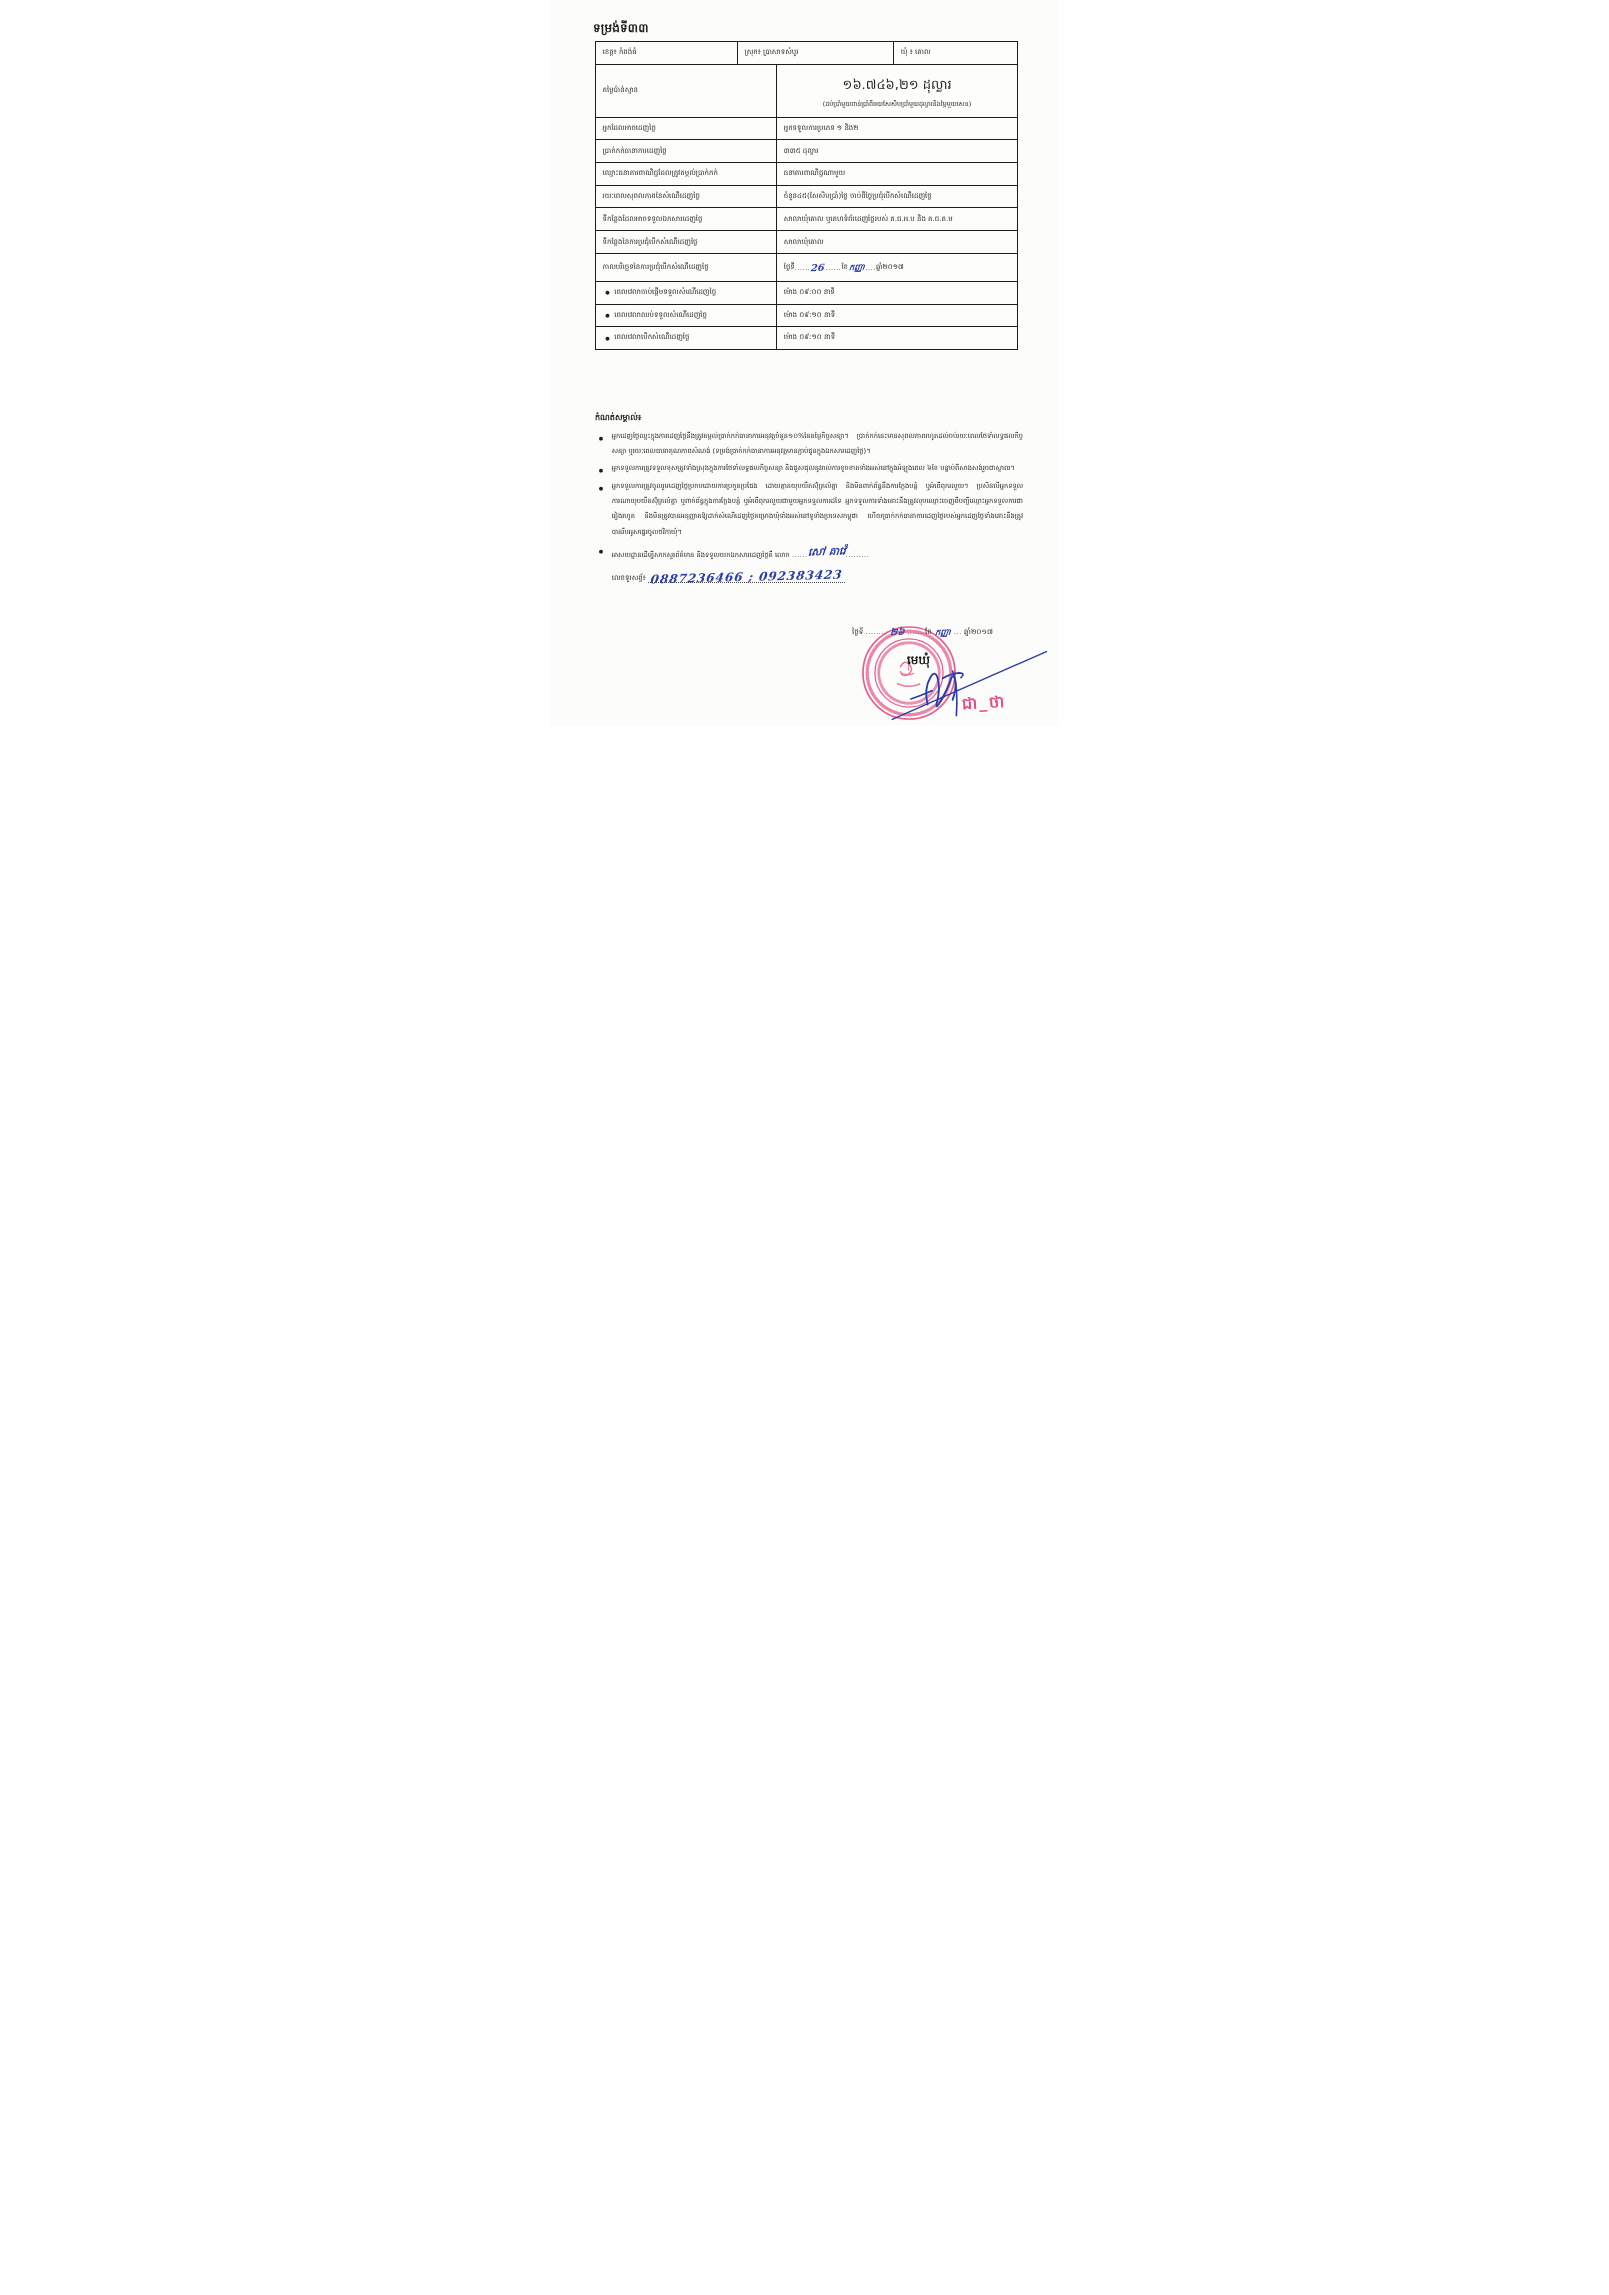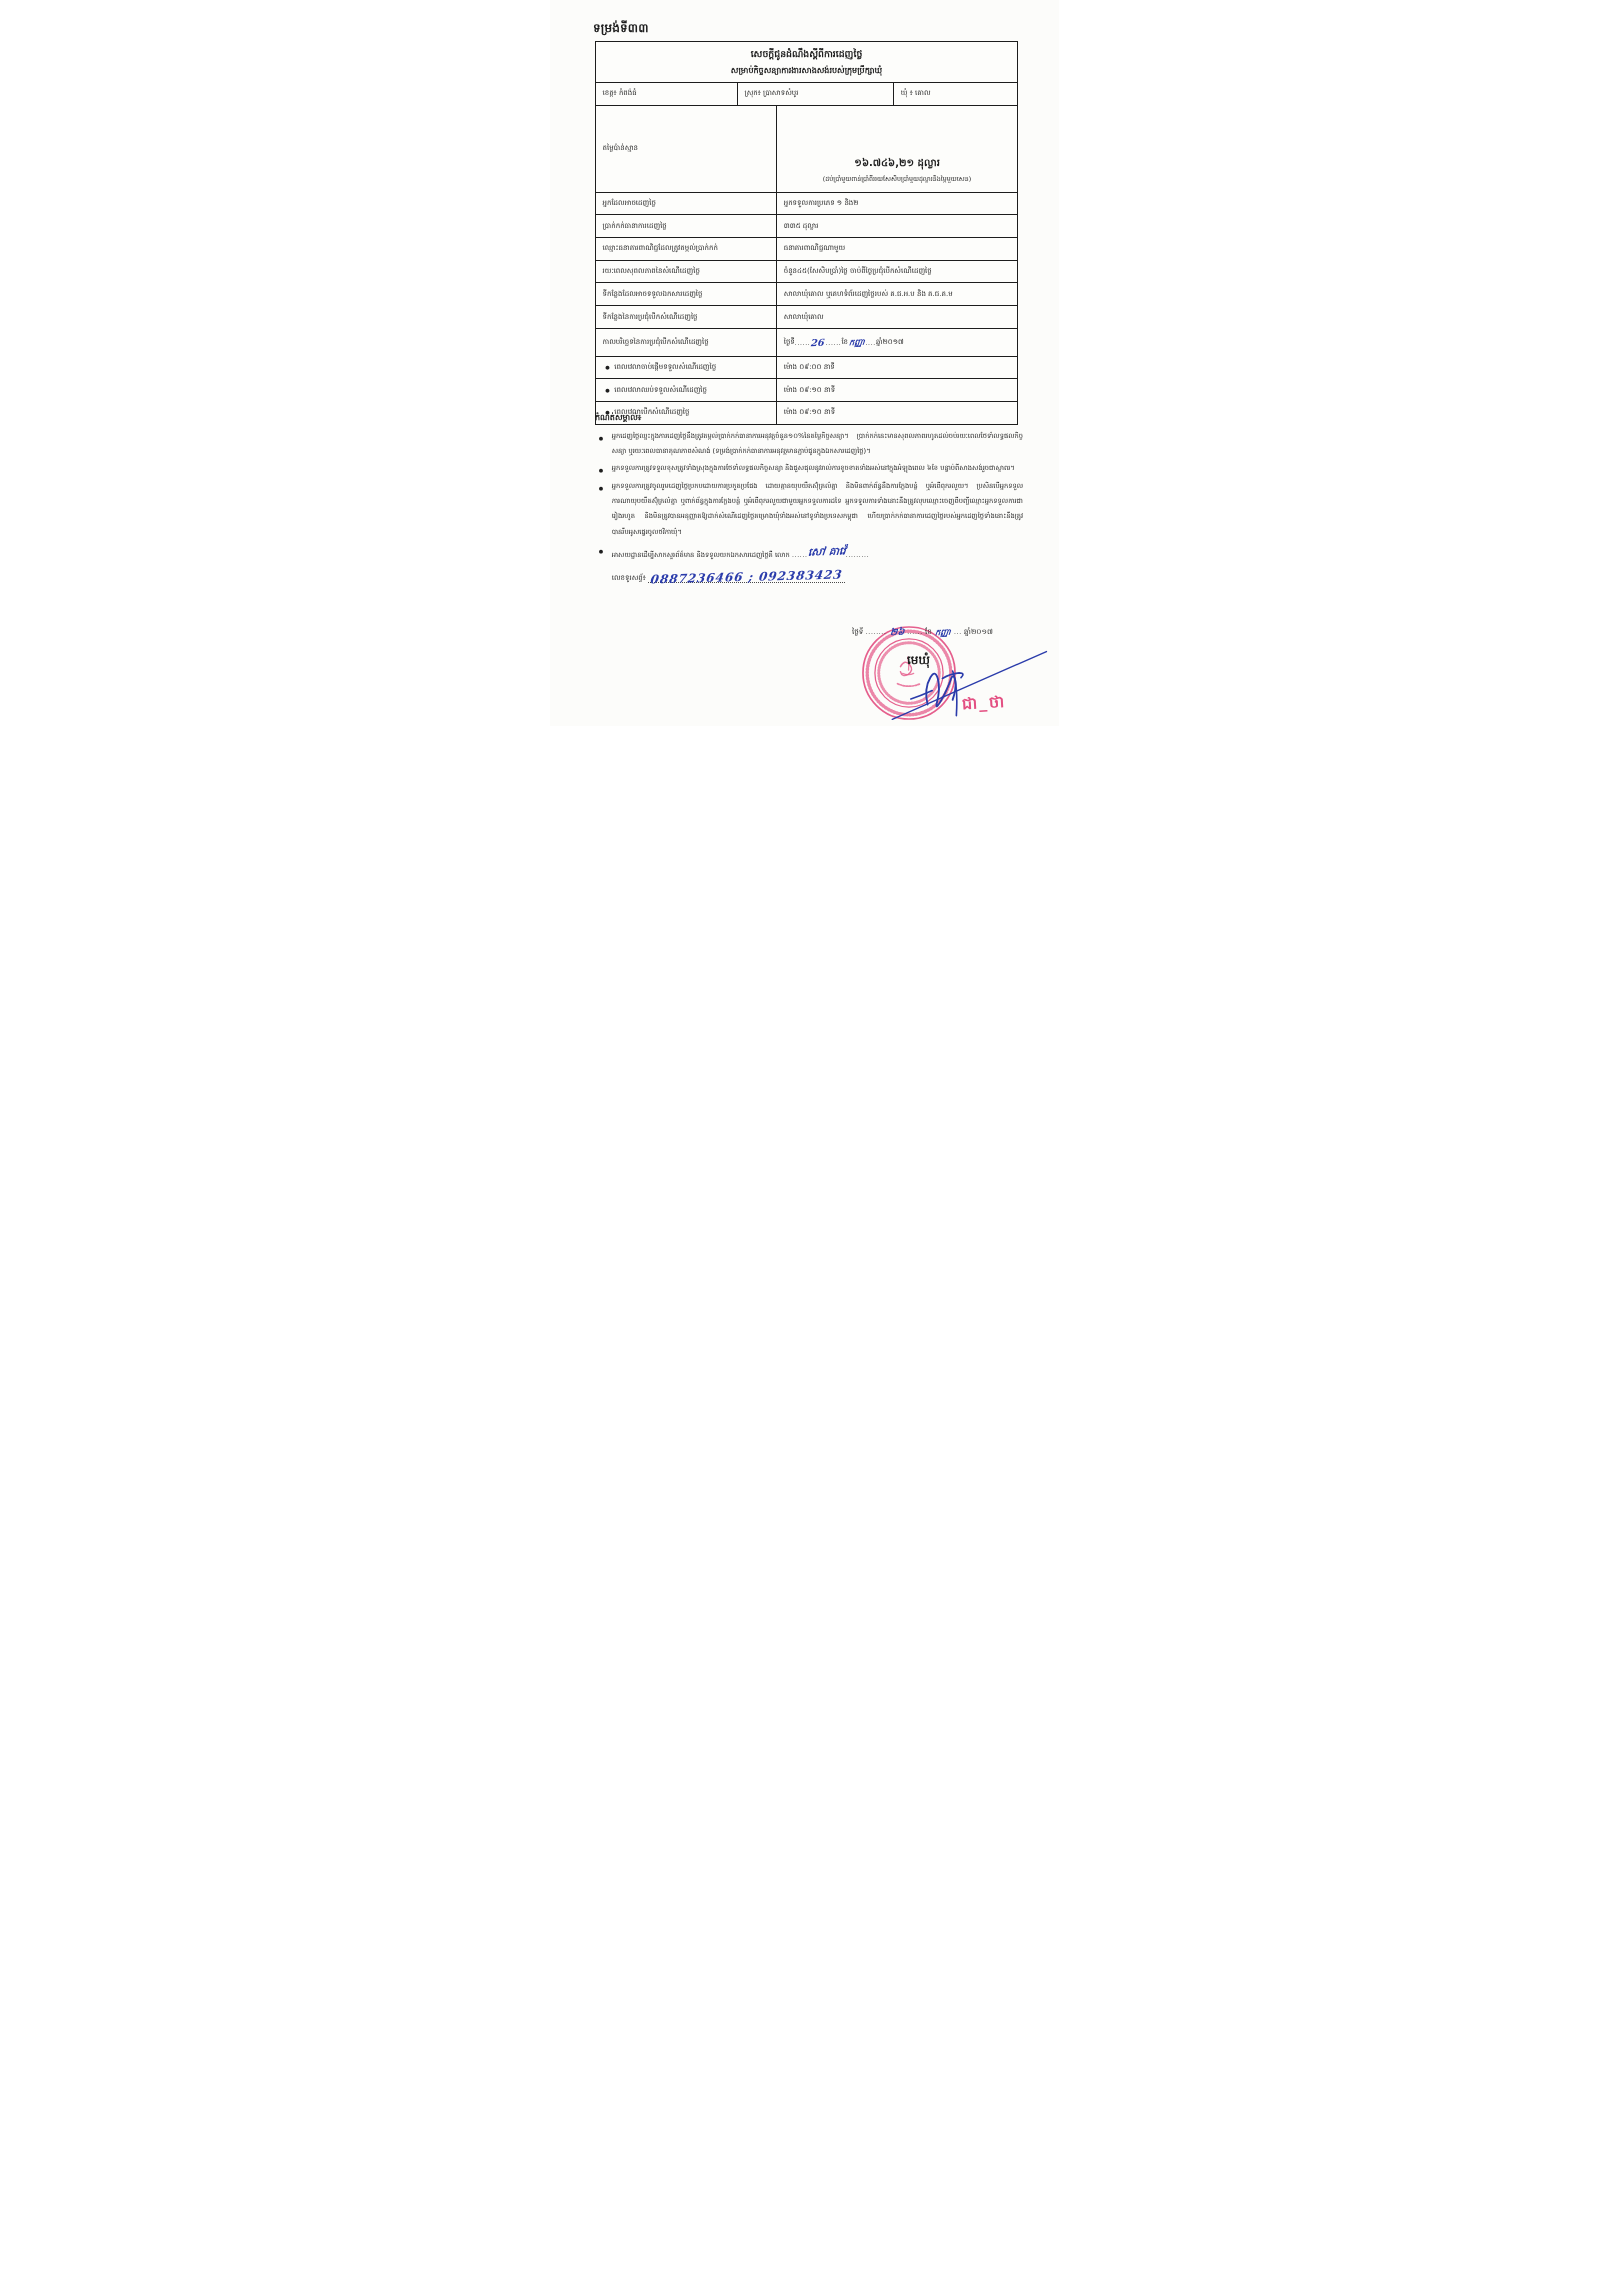--- a/index.html
+++ b/index.html
@@ -30,21 +30,21 @@
   .loc-row .cell{border-left:1.2px solid #1d1d1d;}
   .loc-row .cell:first-child{border-left:none;}
   .loc-1{width:37.4%;}
   .loc-2{width:29.9%;}
   .loc-3{width:32.7%;margin-left:43px;}
   .desc-row{display:block;padding:4.6px 7.4px 5.6px;font-size:7px;line-height:2.15;}
   .desc-body{text-align:justify;}
   .tworow .cell-label{width:42.8%;display:flex;align-items:center;}
   .tworow .cell-value{width:57.2%;border-left:1.2px solid #1d1d1d;display:flex;align-items:center;flex-wrap:wrap;}
   .cell-value.center-col{display:block;text-align:center;}
-  .est-amount{font-size:10px;font-weight:bold;line-height:2.1;padding-top:1.9px;margin-top:40px;}
+  .est-amount{font-size:13px;font-weight:normal;line-height:2.1;padding-top:1.9px;}
   .est-words{font-size:6.3px;line-height:2.0;padding-bottom:1.9px;}
   .rh-est .cell{min-height:36px;}
   .rmin40{min-height:18.6px;}
   .rmin46{min-height:21.3px;}
   .rmin48{min-height:22px;text-align:right;}
   .bullet-label{display:flex;align-items:center;text-align:center;}
   .bullet-dot{font-size:5.1px;margin:0 4.6px 0 2.8px;line-height:1;}
   .dots{letter-spacing:0.7px;color:#2a2a2a;font-size:6px;}
   .hw{
     display:inline-block;
@@ -91,24 +91,20 @@
 </style>
 </head>
 <body>
 
 <div class="page">
 
   <div class="form-label">ទម្រង់ទី៣៣</div>
 
   <div class="main-table">
 
-    <div class="trow title-block">
-      <div class="title-1">សេចក្តីជូនដំណឹងស្តីពីការដេញថ្លៃ</div>
-      <div class="title-2">សម្រាប់កិច្ចសន្យាការងារសាងសង់របស់ក្រុមប្រឹក្សាឃុំ</div>
-    </div>
 
     <div class="trow loc-row">
       <div class="cell loc-1">ខេត្ត៖ កំពង់ធំ</div>
       <div class="cell loc-2">ស្រុក៖ ប្រាសាទសំបូរ</div>
       <div class="cell loc-3">ឃុំ ៖ គោល</div>
     </div>
 
 
     <div class="trow tworow rh-est">
       <div class="cell cell-label">តម្លៃប៉ាន់ស្មាន</div>

